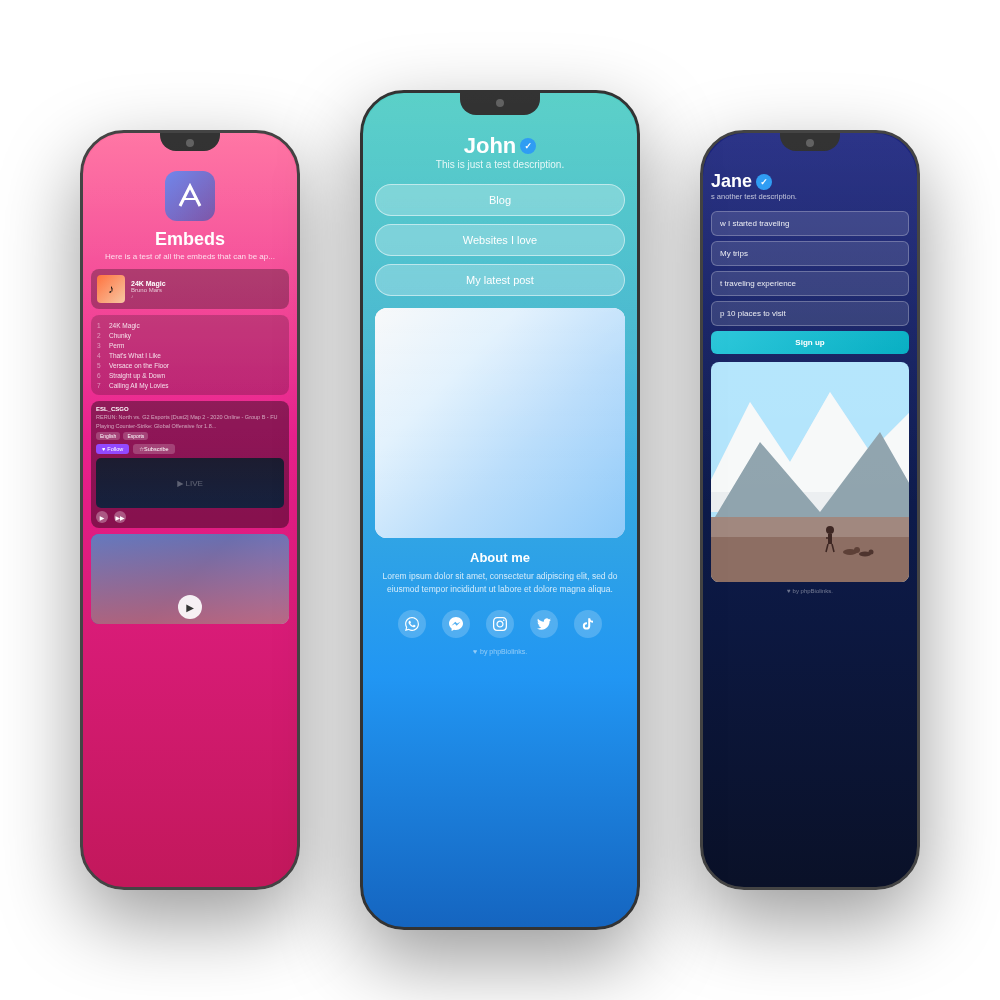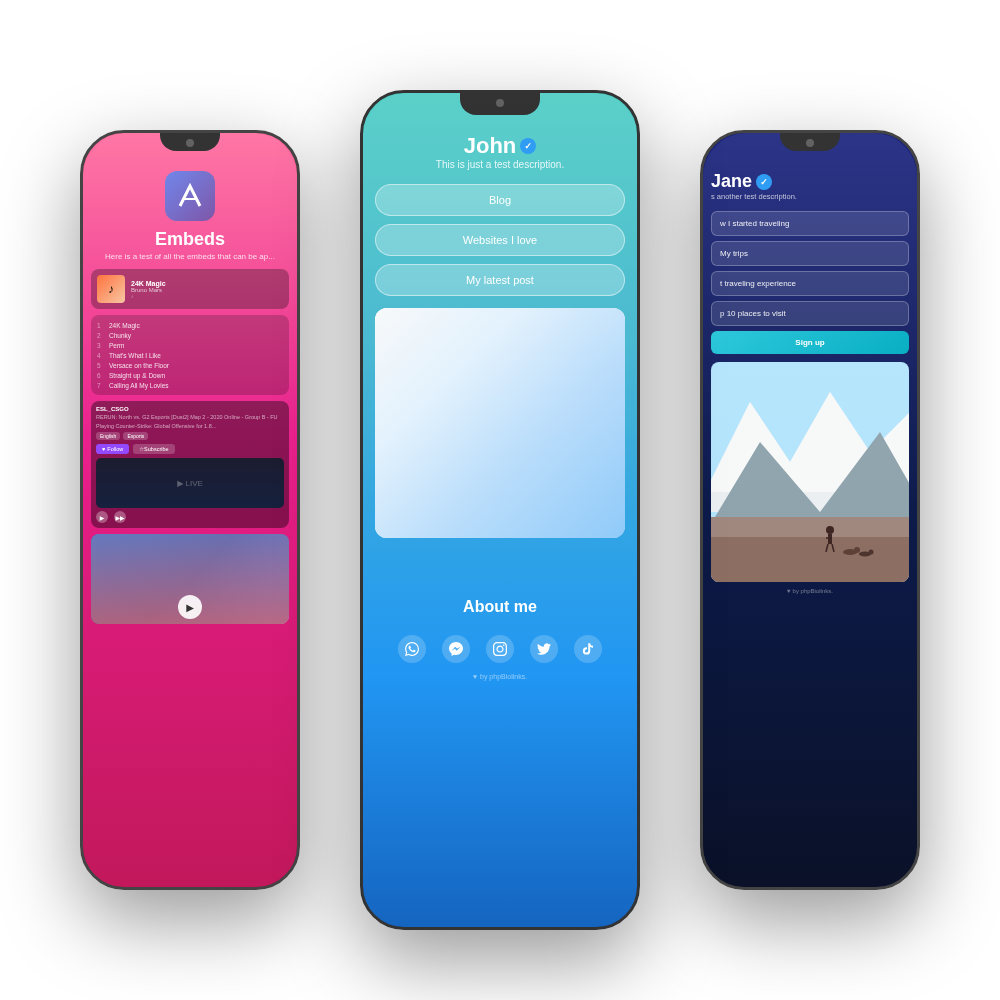--- a/index.html
+++ b/index.html
@@ -390,24 +390,23 @@
     }
 
     .about-section {
       width: 100%;
       text-align: center;
       margin-top: 12px;
     }
 
     .about-title {
       color: white;
-      font-size: 16px;
+      font-size: 13px;
       font-weight: 600;
       margin-bottom: 5px;
-      margin-top: 48px;
     }
 
     .about-text {
       color: rgba(255,255,255,0.8);
       font-size: 8.5px;
       line-height: 1.5;
     }
 
     .social-icons {
       display: flex;
@@ -673,20 +672,21 @@
             <ellipse cx="185" cy="152" rx="22" ry="8" fill="#5d4037"></ellipse>
             <ellipse cx="185" cy="152" rx="18" ry="6" fill="#3e2723"></ellipse>
 
             <ellipse cx="185" cy="200" rx="25" ry="12" fill="#ffccbc" opacity="0.8"></ellipse>
           </svg>
         </div>
       </div>
 
       <div class="about-section">
         <div class="about-title">About me</div>
+        <div class="about-text">Lorem ipsum dolor sit amet, consectetur adipiscing elit, sed do eiusmod tempor incididunt ut labore et dolore magna aliqua.</div>
       </div>
 
       <div class="social-icons">
         <div class="social-icon">
           <svg width="14" height="14" viewBox="0 0 24 24" fill="white">
               <path d="M17.472 14.382c-.297-.149-1.758-.867-2.03-.967-.273-.099-.471-.148-.67.15-.197.297-.767.966-.94 1.164-.173.199-.347.223-.644.075-.297-.15-1.255-.463-2.39-1.475-.883-.788-1.48-1.761-1.653-2.059-.173-.297-.018-.458.13-.606.134-.133.298-.347.446-.52.149-.174.198-.298.298-.497.099-.198.05-.371-.025-.52-.075-.149-.669-1.612-.916-2.207-.242-.579-.487-.5-.669-.51-.173-.008-.371-.01-.57-.01-.198 0-.52.074-.792.372-.272.297-1.04 1.016-1.04 2.479 0 1.462 1.065 2.875 1.213 3.074.149.198 2.096 3.2 5.077 4.487.709.306 1.262.489 1.694.625.712.227 1.36.195 1.871.118.571-.085 1.758-.719 2.006-1.413.248-.694.248-1.289.173-1.413-.074-.124-.272-.198-.57-.347m-5.421 7.403h-.004a9.87 9.87 0 01-5.031-1.378l-.361-.214-3.741.982.998-3.648-.235-.374a9.86 9.86 0 01-1.51-5.26c.001-5.45 4.436-9.884 9.888-9.884 2.64 0 5.122 1.03 6.988 2.898a9.825 9.825 0 012.893 6.994c-.003 5.45-4.437 9.884-9.885 9.884m8.413-18.297A11.815 11.815 0 0012.05 0C5.495 0 .16 5.335.157 11.892c0 2.096.547 4.142 1.588 5.945L.057 24l6.305-1.654a11.882 11.882 0 005.683 1.448h.005c6.554 0 11.89-5.335 11.893-11.893a11.821 11.821 0 00-3.48-8.413z"></path>
             </svg>
         </div>
         <div class="social-icon">
           <svg width="14" height="14" viewBox="0 0 24 24" fill="white">

